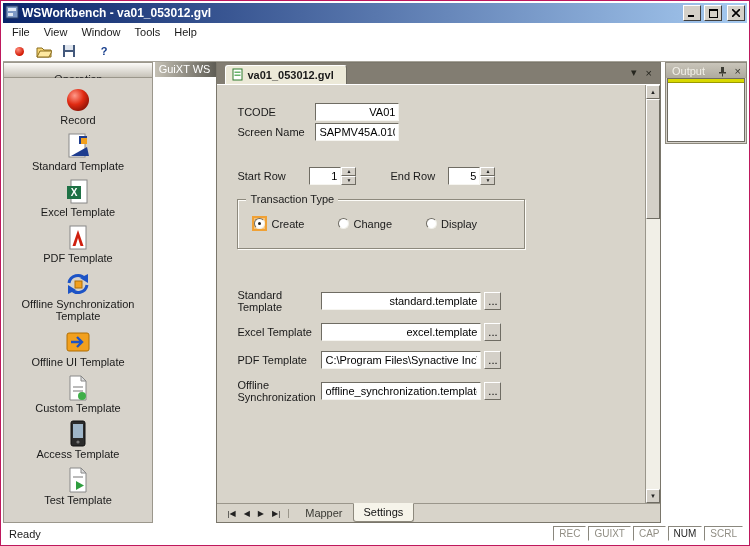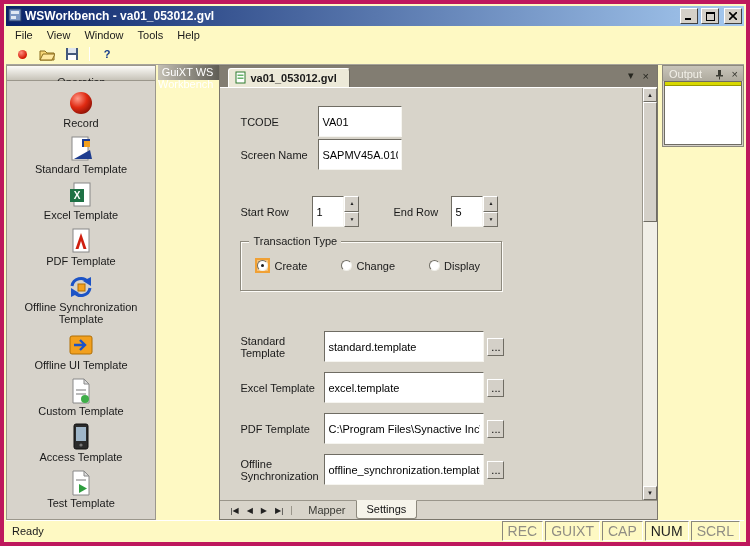--- a/index.html
+++ b/index.html
@@ -1,19 +1,19 @@
 <!DOCTYPE html>
 <html><head>
 <meta charset="utf-8">
 <style>
   * { box-sizing: border-box; margin: 0; padding: 0; }
   html, body { width: 750px; height: 546px; overflow: hidden; }
   body { font-family: "Liberation Sans", "DejaVu Sans", sans-serif; font-size: 11px; color: #1a1a1a; background: #d4d0c8; }
 
-  .window { width: 750px; height: 546px; background: #fef9c3; border: 4px solid #be185d; padding: 2px; display: flex; flex-direction: column; }
+  .window { width: 750px; height: 546px; background: #ffffff; border: 1px solid #be185d; padding: 2px; display: flex; flex-direction: column; }
 
   
   .titlebar { height: 20px; flex: 0 0 20px; background: linear-gradient(to right, #0a246a, #a6caf0); display: flex; align-items: center; padding: 0 2px; gap: 3px; }
   .titlebar .tb-title { color: #fff; font-weight: bold; font-size: 12px; flex: 1; white-space: nowrap; overflow: hidden; }
   .tb-btn { width: 18px; height: 16px; background: #d4d0c8; border: 1px solid; border-color: #fff #404040 #404040 #fff; display: flex; align-items: center; justify-content: center; }
   .tb-btn.close { margin-left: 2px; }
 
   
   .menubar { height: 18px; flex: 0 0 18px; display: flex; align-items: center; padding-left: 2px; }
   .menu-item { padding: 16px 7px; }
@@ -42,31 +42,31 @@
 
   .doc-area { flex: 1; display: flex; flex-direction: column; min-height: 0; border: 1px solid #7a766b; background: #827d72; }
   .tabstrip { height: 21px; flex: 0 0 21px; background: #827d72; display: flex; align-items: flex-end; padding: 2px 6px 0 8px; }
   .doc-tab { background: #ece9d8; border: 1px solid #fff; border-bottom: none; border-right-color: #6b685f; border-radius: 3px 3px 0 0; display: flex; align-items: center; gap: 4px; padding: 2px 12px 3px 6px; font-weight: bold; }
   .tabstrip-controls { margin-left: auto; display: flex; gap: 9px; align-items: center; color: #26261f; padding: 0 2px 5px 0; font-size: 11px; }
 
   .doc-body { flex: 1; background: #d8d4ca; display: flex; min-height: 0; border-top: 1px solid #fff; }
   .form { flex: 1; padding: 18px 0 0 20px; overflow: hidden; }
   .frow { display: flex; align-items: center; }
   .flabel { width: 78px; flex: 0 0 78px; }
-  input.text { height: 31px; border: 1px solid; border-color: #6f6c63 #f6f5f0 #f6f5f0 #6f6c63; background: #fff; padding: 1px 3px; font: inherit; }
+  input.text { height: 18px; border: 1px solid; border-color: #6f6c63 #f6f5f0 #f6f5f0 #6f6c63; background: #fff; padding: 1px 3px; font: inherit; text-align: right; }
   .w84 { width: 84px; }
   .row-tcode { margin-bottom: 2px; }
   .row-rows { margin-top: 26px; }
   .spin { display: flex; }
   .spin input { width: 32px; }
   .spin-btns { width: 15px; display: flex; flex-direction: column; }
   .spin-btn { flex: 1; background: #d4d0c8; border: 1px solid; border-color: #fff #6f6c63 #6f6c63 #fff; font-size: 5px; line-height: 5px; display: flex; align-items: center; justify-content: center; color: #222; }
   .endrow-label { width: 58px; flex: 0 0 58px; margin-left: 34px; }
 
-  .groupbox { width: 262px; height: 50px; border: 1px solid #8d897d; box-shadow: 1px 1px 0 #fdfcf8, inset 1px 1px 0 #fdfcf8; margin-top: 14px; position: relative; padding: 16px 0 10px 14px; }
+  .groupbox { width: 288px; height: 50px; border: 1px solid #8d897d; box-shadow: 1px 1px 0 #fdfcf8, inset 1px 1px 0 #fdfcf8; margin-top: 14px; position: relative; padding: 16px 0 10px 14px; }
   .gb-legend { position: absolute; top: -7px; left: 8px; background: #d8d4ca; padding: 0 4px; }
   .gb-options { display: flex; align-items: center; gap: 34px; }
   .opt { display: flex; align-items: center; gap: 4px; }
   .radio { width: 11px; height: 11px; border-radius: 50%; background: #fff; border: 1px solid; border-color: #6f6c63 #f0efe8 #f0efe8 #6f6c63; position: relative; display: inline-block; }
   .radio.checked::after { content: ""; position: absolute; inset: 3px; background: #1c1c1c; border-radius: 50%; }
   .focus-orange { display: inline-flex; border: 2px solid #f0a135; padding: 0; background: #f6c27a; }
 
   .trow { display: flex; align-items: center; margin-bottom: 10px; }
   .trow.first { margin-top: 40px; }
   .tlabel { width: 84px; flex: 0 0 84px; line-height: 12px; }
@@ -87,21 +87,21 @@
 
   .output { height: 82px; flex: 0 0 82px; display: flex; flex-direction: column; border: 1px solid #8d897d; background: #d4d0c8; }
   .output-header { height: 15px; flex: 0 0 15px; background: linear-gradient(#c9c5ba, #aeaa9e); color: #f2f0e8; padding: 1px 5px 0 6px; display: flex; align-items: center; gap: 8px; }
   .output-title { flex: 1; }
   .output-hicon { color: #35352e; display: flex; align-items: center; }
   .output-body { flex: 1; background: #fff; border: 1px solid #6f6c63; margin: 0 1px 1px 1px; overflow: hidden; }
   .yellow-line { height: 4px; background: #d8d800; border-bottom: 1px solid #9a9a00; }
 
   .statusbar { height: 20px; flex: 0 0 20px; display: flex; align-items: center; padding: 2px 4px 2px 6px; gap: 2px; border-top: 1px solid #fff; }
   .sb-ready { flex: 1; }
-  .sb-cell { padding: 1px 5px; border: 1px solid; border-color: #8a877d #fff #fff #8a877d; color: #918e84; font-size: 14px; }
+  .sb-cell { padding: 1px 5px; border: 1px solid; border-color: #8a877d #fff #fff #8a877d; color: #918e84; font-size: 10px; }
   .sb-cell.active { color: #1f1f1f; }
 </style>
 </head>
 <body>
 
 <div class="window">
 
   <div class="titlebar">
     <span>
       <svg width="14" height="14">

